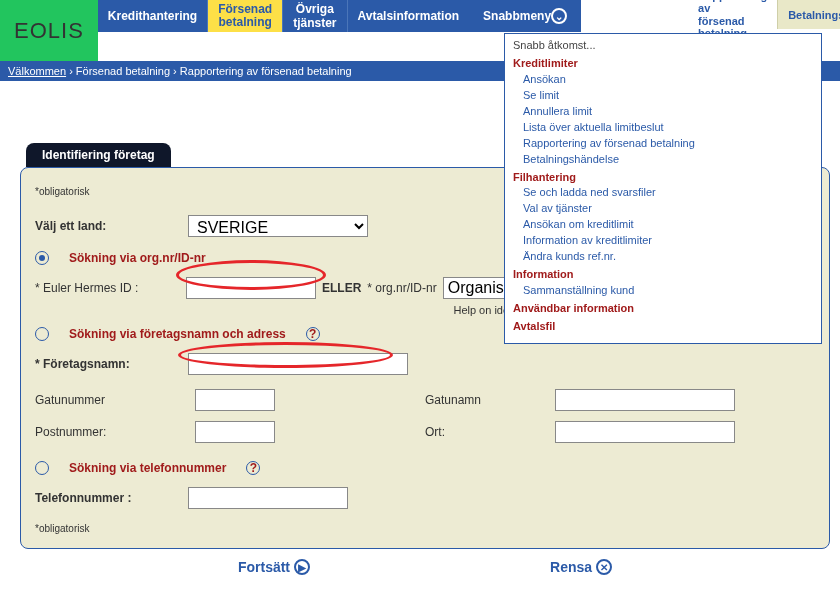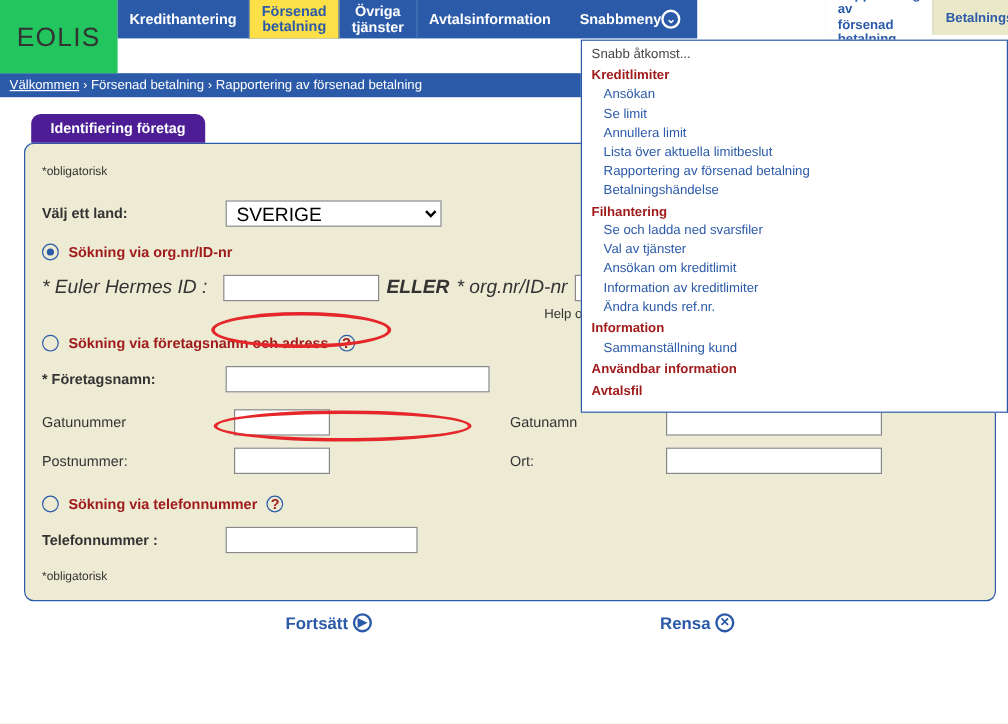--- a/index.html
+++ b/index.html
@@ -11,46 +11,46 @@
   .tab { display: flex; align-items: center; justify-content: center; padding: 4px 10px; font-size: 12px; font-weight: bold; border-right: 1px solid #4b76b9; cursor: pointer; text-align: center; }
   .tab.yellow { background: #fde047; color: #2b5aa8; }
   .snabb { display: flex; align-items: center; padding: 0 14px; font-size: 12px; font-weight: bold; gap: 0; cursor: pointer; }
   .circle-down { width: 16px; height: 16px; border: 2px solid #fff; border-radius: 50%; display: inline-flex; align-items: center; justify-content: center; font-size: 10px; }
   .subbar { display: flex; background: #e9e8c8; height: 29px; margin-left: 107px; }
   .subtab { display: flex; align-items: center; padding: 0 10px; font-size: 11px; font-weight: bold; color: #2b5aa8; border-right: 1px solid #cfcfa8; cursor: pointer; }
   .subtab.active { background: #fff; }
   .breadcrumb { background: #2b5aa8; color: #fff; padding: 4px 8px; font-size: 11px; }
   .breadcrumb a { color: #fff; text-decoration: underline; }
   .content { padding: 14px 10px 10px 20px; position: relative; }
-  .panel-tab { display: inline-block; background: #4c1d95; color: #fff; font-weight: bold; font-size: 12px; padding: 5px 16px; border-radius: 8px 8px 0 0; margin-left: 6px; }
+  .panel-tab { display: inline-block; background: #0f172a; color: #fff; font-weight: bold; font-size: 12px; padding: 5px 16px; border-radius: 8px 8px 0 0; margin-left: 6px; margin-top: 48px; }
   .side-title { position: absolute; right: 220px; top: 14px; color: #9e1b1b; font-size: 12px; font-weight: bold; }
   .panel { background: #edebd3; border: 1px solid #2b5aa8; border-radius: 8px; padding: 18px 14px 14px 14px; }
   .oblig { font-size: 10px; color: #333; margin-bottom: 18px; }
   .row { display: flex; align-items: center; margin-bottom: 14px; gap: 8px; }
   .row label { font-size: 12px; font-weight: bold; color: #333; width: 145px; }
   select, input[type=text] { font-size: 16px; padding: 2px 4px; border: 1px solid #888; background: #fff; height: 22px; }
   select { width: 180px; }
-  .radio-row { display: flex; align-items: flex-end; gap: 8px; margin: 10px 0 12px 0; }
+  .radio-row { display: flex; align-items: flex-end; gap: 20px; margin: 10px 0 12px 0; }
   .radio-row span { color: #a01b1b; font-weight: bold; font-size: 12px; }
   .radio-outer { width: 14px; height: 14px; border: 1.5px solid #2b5aa8; border-radius: 50%; display: inline-flex; align-items: center; justify-content: center; }
   .radio-inner { width: 6px; height: 6px; background: #2b5aa8; border-radius: 50%; }
   .qmark { width: 14px; height: 14px; border: 1.5px solid #2b5aa8; border-radius: 50%; color: #2b5aa8; font-weight: bold; font-size: 10px; display: inline-flex; align-items: center; justify-content: center; cursor: pointer; }
   .id-row { display: flex; align-items: center; gap: 6px; margin-bottom: 4px; flex-wrap: wrap; }
-  .id-row .lbl { font-size: 16px; width: auto; font-style: italic; }
+  .id-row .lbl { font-size: 12px; width: auto; }
   .id-row input { width: 130px; }
   .help-id { font-size: 11px; color: #333; text-align: right; margin: 2px 0 10px 0; padding-right: 260px; display: flex; justify-content: flex-end; gap: 5px; align-items: center;}
   .grid2 { display: grid; grid-template-columns: 160px 230px 130px 200px; row-gap: 10px; align-items: center; margin-top: 6px; }
   .grid2 input { width: 180px; }
   .grid2 .narrow { width: 80px; }
   .wideinput { width: 220px; }
   .footer-btns { display: flex; justify-content: center; gap: 240px; padding: 10px 0 14px 0; }
   .linkbtn { color: #2b5aa8; font-weight: bold; font-size: 14px; display: inline-flex; align-items: center; gap: 4px; cursor: pointer; }
   .circ-icon { width: 16px; height: 16px; border: 2px solid #2b5aa8; border-radius: 50%; display: inline-flex; align-items: center; justify-content: center; font-size: 10px; font-weight: bold; color: #2b5aa8; }
   
-  .dropdown { position: absolute; right: 0; top: 33px; width: 356px; background: #fff; border: 1px solid #2b5aa8; font-size: 11px; padding: 4px 8px 8px 8px; z-index: 10; line-height: 1.45; }
+  .dropdown { position: absolute; right: 18px; top: 33px; width: 318px; background: #fff; border: 1px solid #2b5aa8; font-size: 11px; padding: 4px 8px 8px 8px; z-index: 10; line-height: 1.45; }
   .dropdown .hdr { color: #444; }
   .dropdown .cat { color: #a01b1b; font-weight: bold; margin-top: 2px; }
   .dropdown .item { color: #2b5aa8; padding-left: 10px; cursor: pointer; }
   
   .anno { position: absolute; border: 3px solid #e5262a; border-radius: 50%; pointer-events: none; }
   .page-wrap { position: relative; width: 840px; }
   
   .select-wrap { position: relative; display: inline-block; }
 </style>
 </head>

